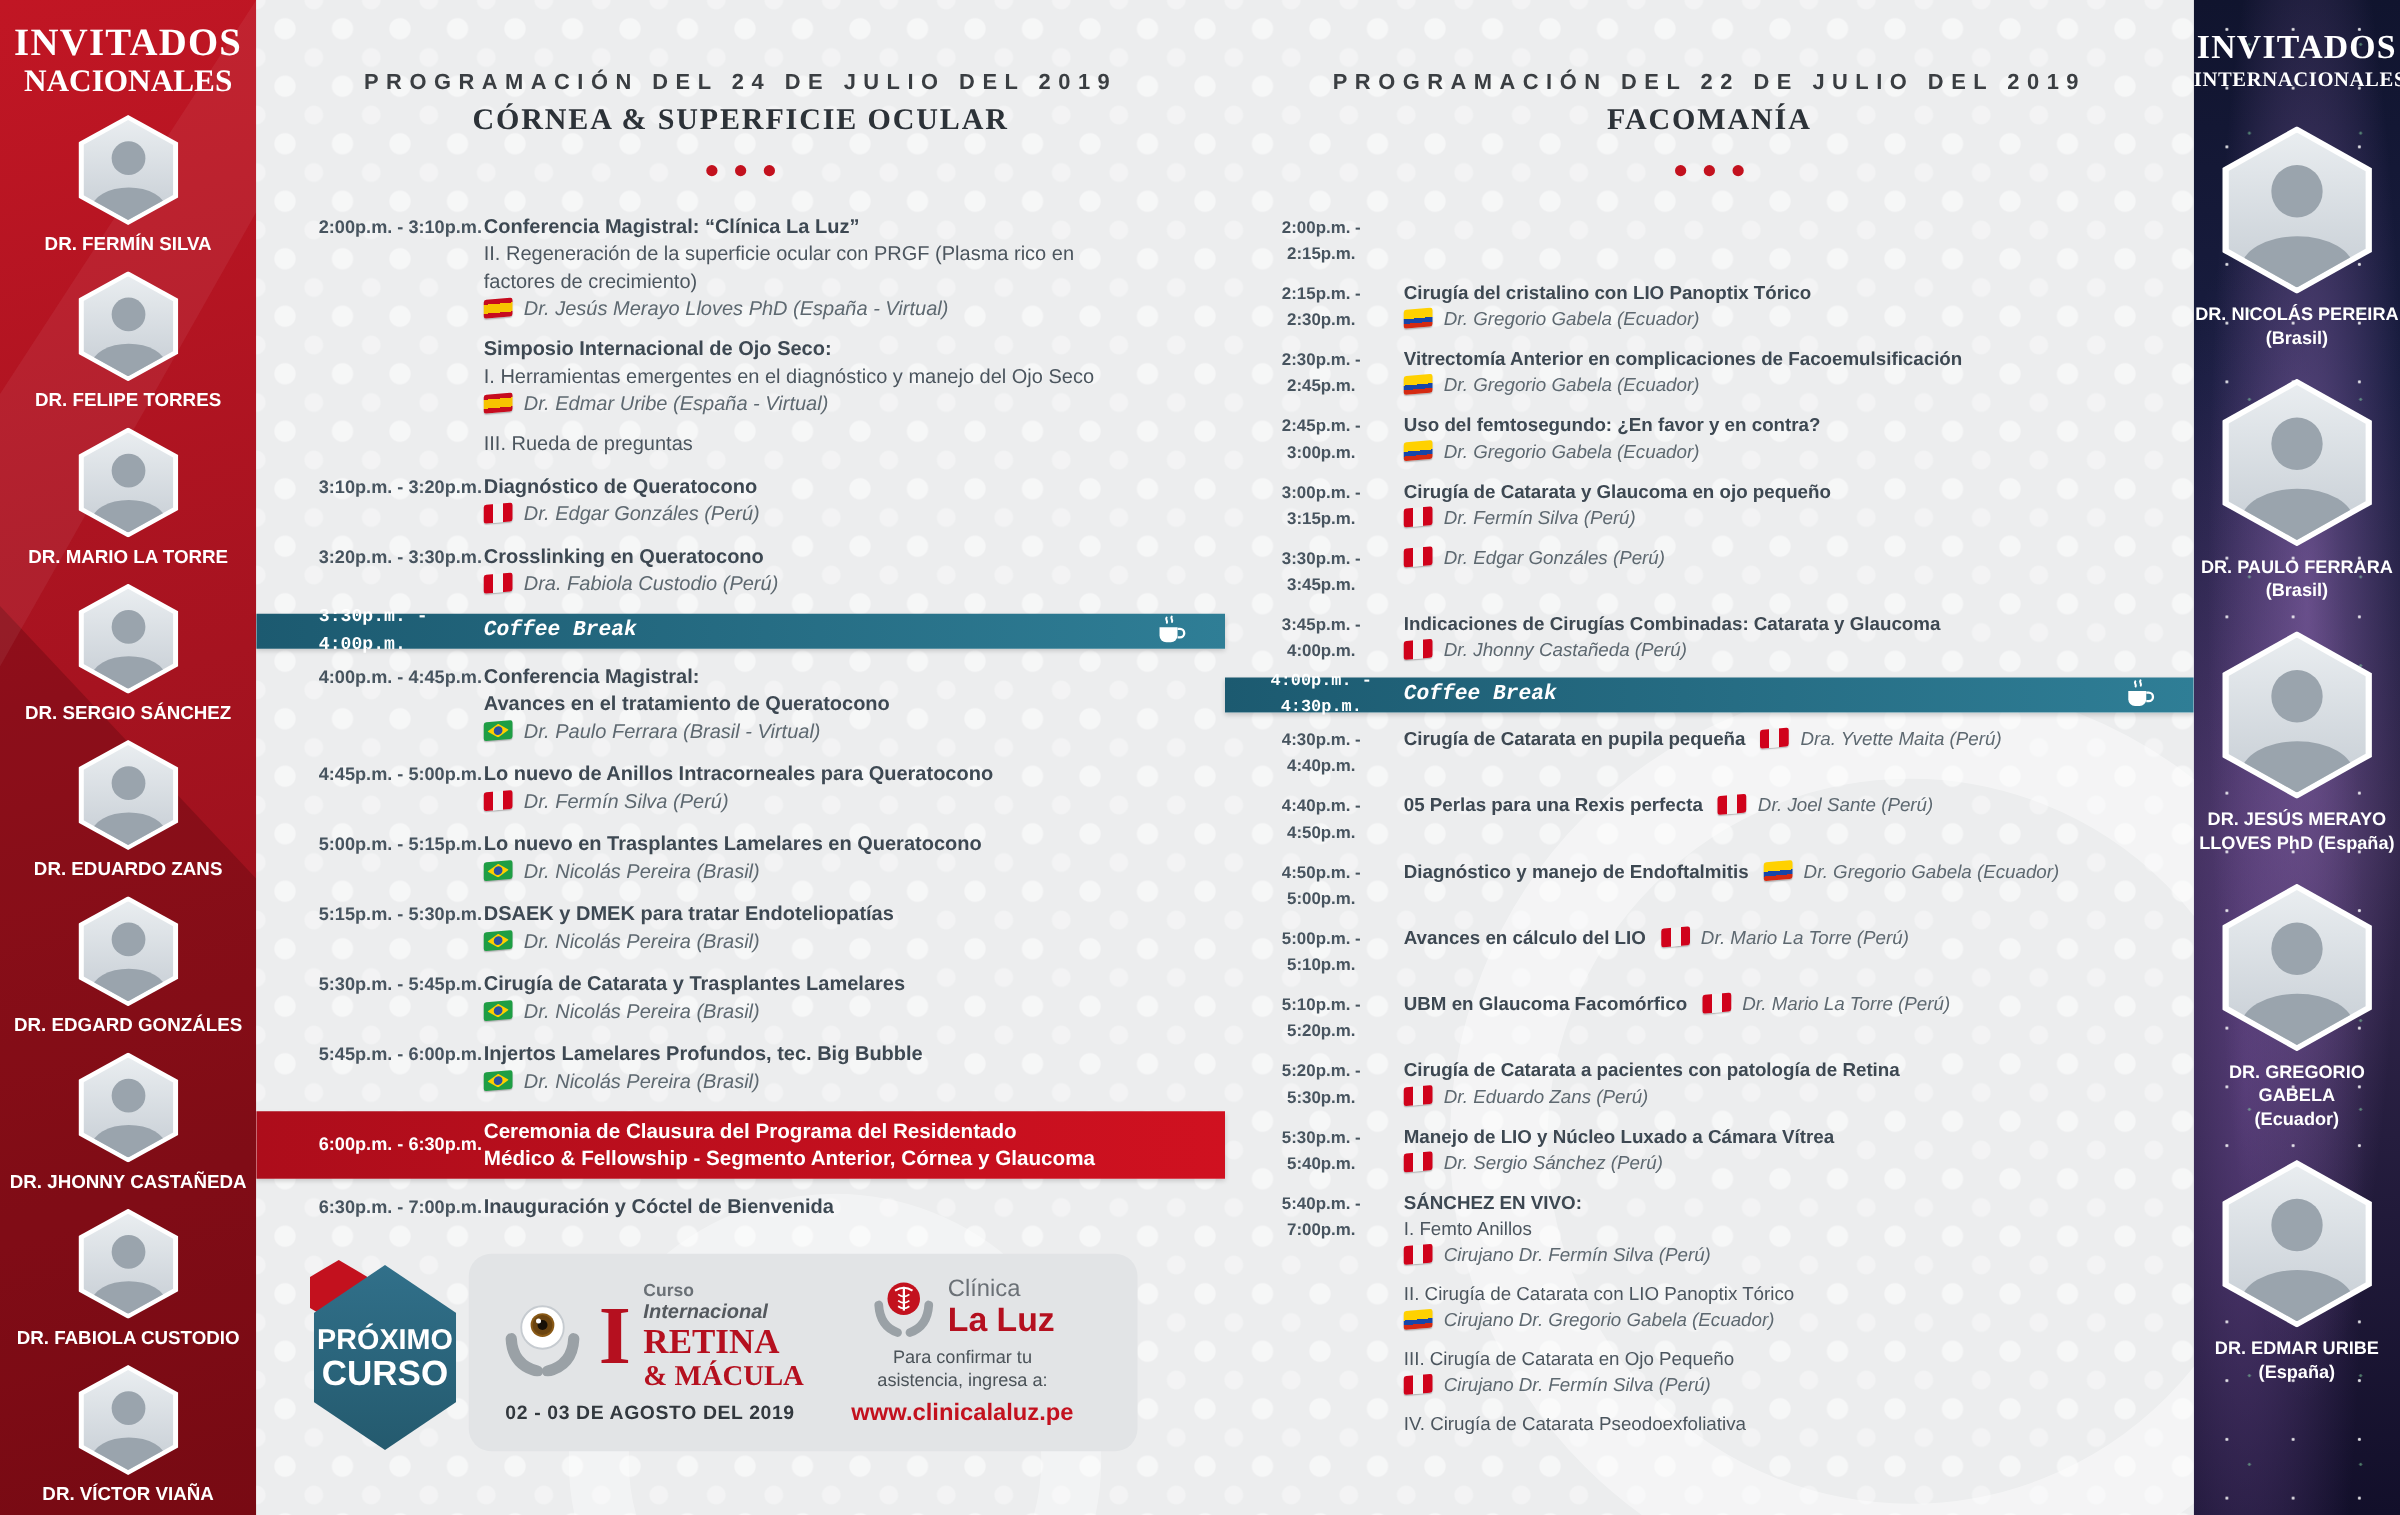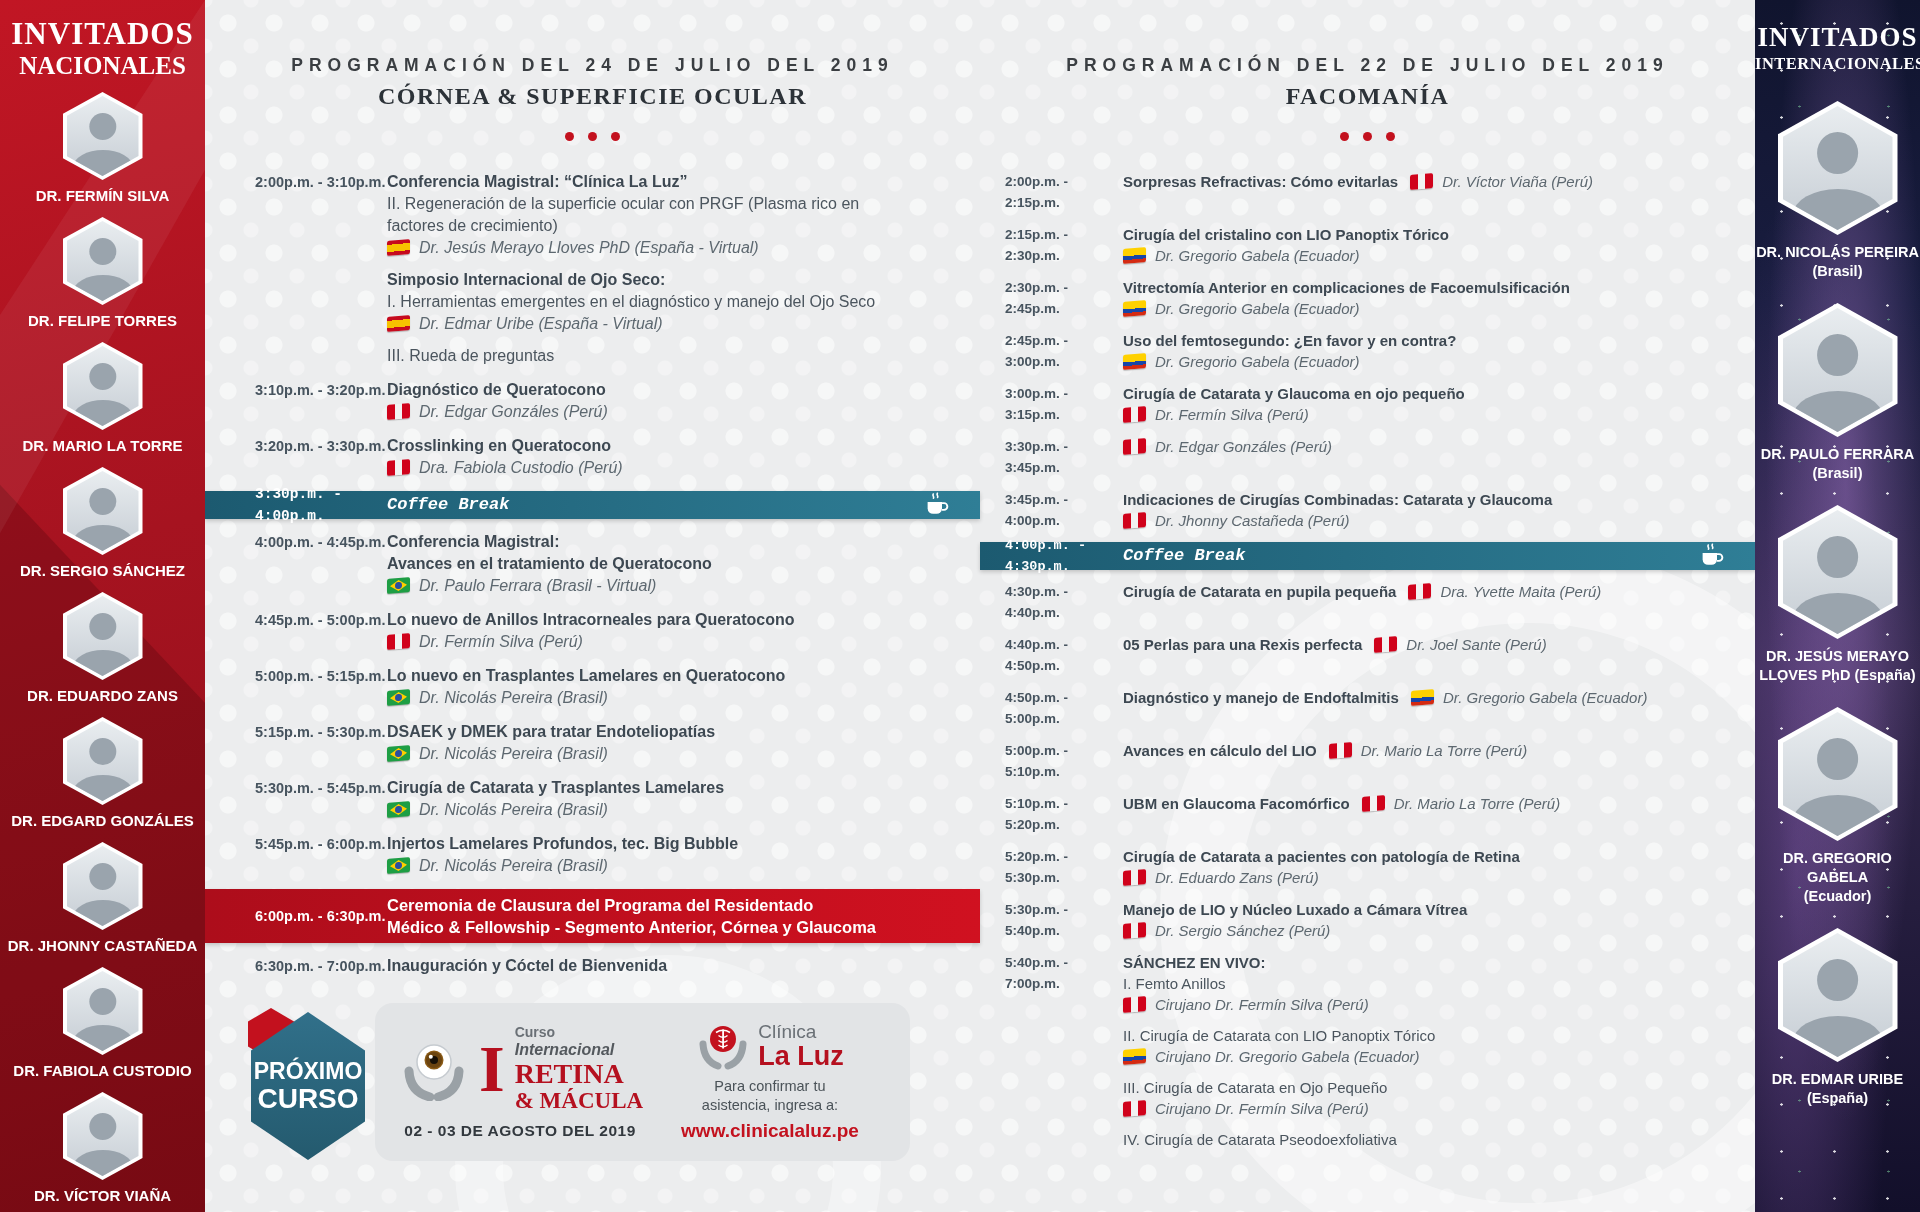--- a/index.html
+++ b/index.html
@@ -69,21 +69,21 @@
   .divider-dots{margin-top:22px;height:9px;}
   .divider-dots span{display:inline-block;width:9px;height:9px;border-radius:50%;
       background:#c3111e;margin:0 7px;vertical-align:top;}
 
   .items{margin-top:30px;}
   .item{margin-bottom:12px;}
   .col2 .item{margin-bottom:11px;}
   .row{display:flex;padding:0 20px 0 50px;}
   .col2 .row{padding-left:25px;}
   .time{width:132px;flex-shrink:0;font-weight:bold;color:#47545f;font-size:14.5px;line-height:22px;}
-  .col2 .time{width:118px;font-size:13.5px;line-height:21px;text-align:left;padding-right:14px;box-sizing:border-box;}
+  .col2 .time{width:118px;font-size:13.5px;line-height:21px;text-align:center;padding-right:14px;box-sizing:border-box;}
   .content{flex:1;font-size:16px;line-height:22px;color:#4b555e;}
   .col2 .content{font-size:15px;line-height:21px;}
   .seg + .seg{margin-top:10px;}
   .title-line{font-weight:bold;color:#3d4852;}
   .plain-line{font-weight:normal;}
   .speaker{color:#5d6870;font-style:italic;}
   .inline-speaker{color:#5d6870;font-style:italic;font-weight:normal;margin-left:12px;white-space:nowrap;}
 
   .flag{display:inline-block;width:23px;height:15px;border-radius:2px;margin-right:9px;
         vertical-align:-2px;position:relative;transform:skewY(-5deg);
@@ -413,25 +413,20 @@
 
   <div class="col col2">
     <div class="col-header">
       <div class="program-title">PROGRAMACIÓN DEL 22 DE JULIO DEL 2019</div>
       <div class="program-subtitle">FACOMANÍA</div>
       <div class="divider-dots"><span></span><span></span><span></span></div>
     </div>
     <div class="items" id="day2-items">
         <div class="row item">
           <div class="time">2:00p.m. - 2:15p.m.</div>
-          <div class="content">
-            <div class="seg">
-              <div class="title-line">Sorpresas Refractivas: Cómo evitarlas<span class="inline-speaker"><span class="flag flag-pe"></span><span>Dr. Víctor Viaña (Perú)</span></span></div>
-            </div>
-          </div>
         </div>
         <div class="row item">
           <div class="time">2:15p.m. - 2:30p.m.</div>
           <div class="content">
             <div class="seg">
               <div class="title-line">Cirugía del cristalino con LIO Panoptix Tórico</div>
               <div class="speaker"><span class="flag flag-ec"></span><span>Dr. Gregorio Gabela (Ecuador)</span></div>
             </div>
           </div>
         </div>

